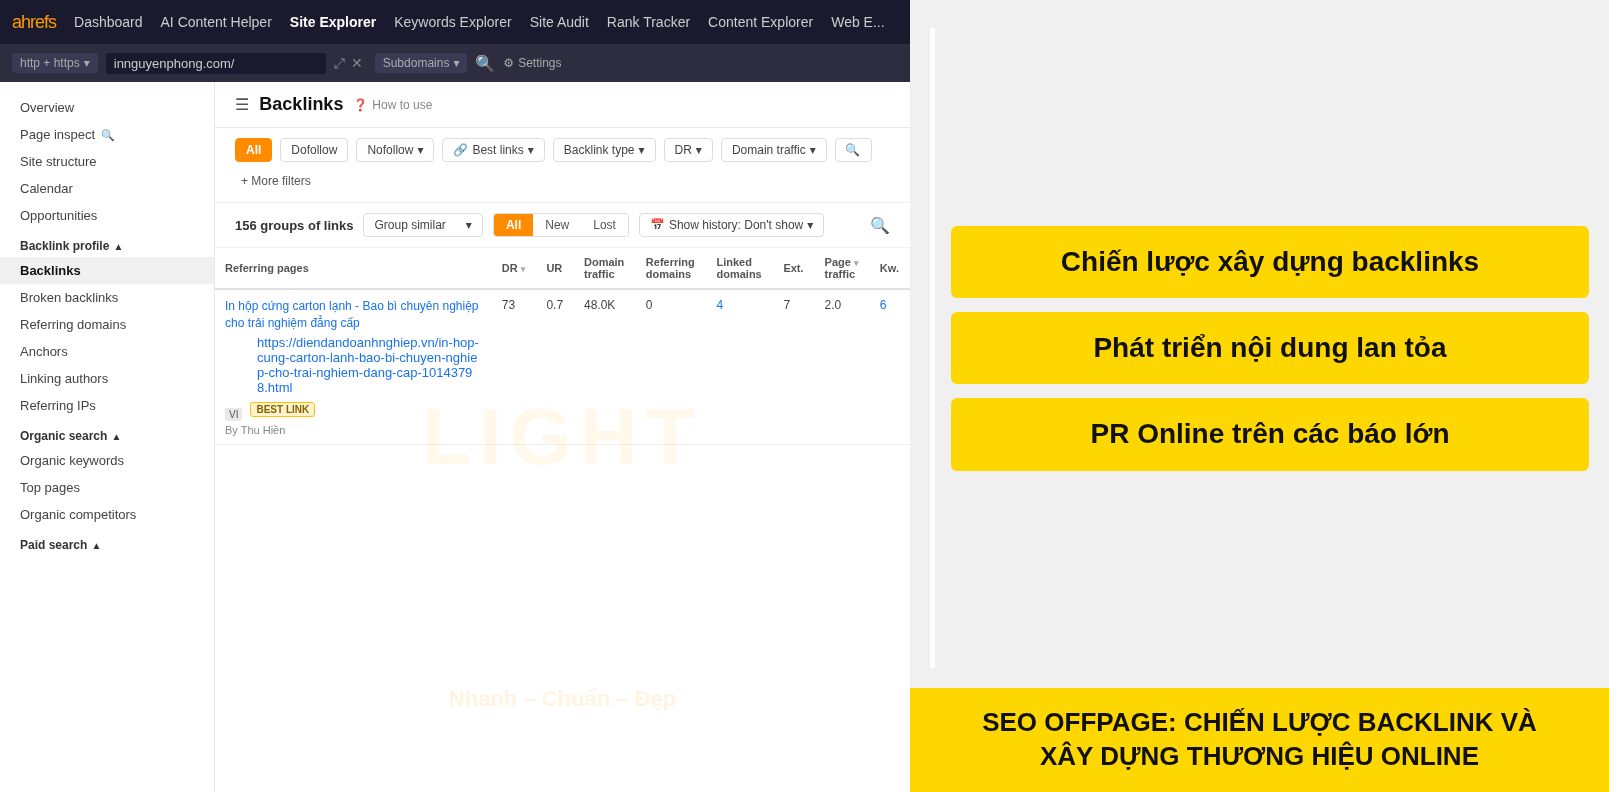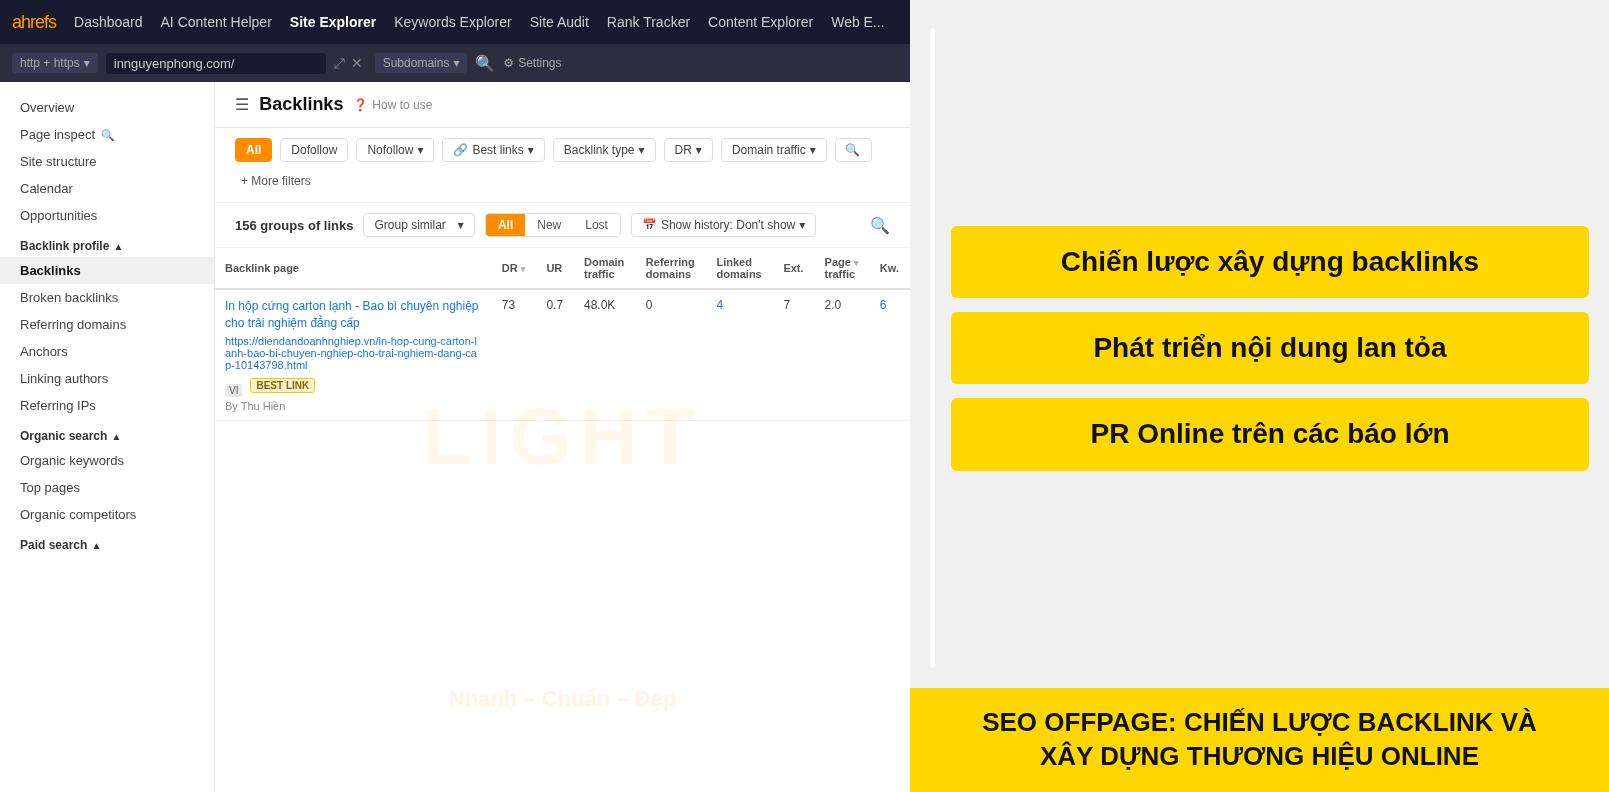--- a/index.html
+++ b/index.html
@@ -44,37 +44,37 @@
 
     
     .filters-bar { padding: 10px 20px; display: flex; align-items: center; gap: 8px; flex-wrap: wrap; border-bottom: 1px solid #f0f0f0; background: #fff; flex-shrink: 0; }
     .filter-btn { border: 1px solid #ddd; background: #fff; padding: 4px 10px; border-radius: 4px; font-size: 12px; cursor: pointer; display: flex; align-items: center; gap: 4px; color: #444; }
     .filter-btn.active-all { background: #ff8c00; color: #fff; border-color: #ff8c00; font-weight: 600; }
     .more-filters { color: #555; font-size: 12px; cursor: pointer; display: flex; align-items: center; gap: 4px; padding: 4px 6px; }
 
     
     .table-controls { padding: 10px 20px; display: flex; align-items: center; gap: 10px; background: #fff; flex-shrink: 0; border-bottom: 1px solid #f0f0f0; }
     .groups-count { font-size: 13px; font-weight: 600; color: #333; }
-    .group-similar-btn { border: 1px solid #ddd; background: #fff; padding: 4px 10px; border-radius: 4px; font-size: 12px; cursor: pointer; display: flex; align-items: center; gap: 12px; color: #444; }
+    .group-similar-btn { border: 1px solid #ddd; background: #fff; padding: 4px 10px; border-radius: 4px; font-size: 12px; cursor: pointer; display: flex; align-items: center; gap: 20px; color: #444; }
     .tab-group { display: flex; border: 1px solid #ddd; border-radius: 4px; overflow: hidden; }
     .tab-btn { padding: 4px 12px; font-size: 12px; cursor: pointer; background: #fff; border: none; color: #555; }
     .tab-btn.active { background: #ff8c00; color: #fff; font-weight: 600; }
     .history-btn { border: 1px solid #ddd; background: #fff; padding: 4px 10px; border-radius: 4px; font-size: 12px; cursor: pointer; display: flex; align-items: center; gap: 4px; color: #444; }
     .search-icon-btn { background: none; border: none; cursor: pointer; color: #666; font-size: 16px; margin-left: auto; }
 
     
     .table-wrapper { overflow-x: auto; flex: 1; background: #fff; }
     table { width: 100%; border-collapse: collapse; font-size: 12px; }
     thead tr { border-bottom: 2px solid #e0e0e0; }
     thead th { padding: 8px 10px; text-align: left; color: #555; font-weight: 600; font-size: 11px; white-space: nowrap; }
     tbody tr { border-bottom: 1px solid #f0f0f0; }
     tbody td { padding: 8px 10px; vertical-align: top; color: #444; }
     .referring-page-cell { max-width: 270px; }
     .link-text { color: #1a73e8; font-size: 12px; line-height: 1.4; }
-    .link-url { color: #1a73e8; font-size: 11px; word-break: break-all; margin-top: 3px; }
+    .link-url { color: #1a73e8; font-size: 13px; word-break: break-all; margin-top: 3px; margin-left: 32px; }
     .badge-vi { background: #e8e8e8; color: #555; font-size: 10px; padding: 1px 4px; border-radius: 2px; margin-right: 4px; margin-top: 9px; }
     .badge-best { background: #fff3cd; color: #856404; border: 1px solid #ffc107; font-size: 10px; padding: 1px 5px; border-radius: 3px; font-weight: 600; }
     .author-text { color: #888; font-size: 11px; margin-top: 3px; }
     .link-blue { color: #1a73e8; }
     .sort-icon { font-size: 9px; color: #aaa; }
     .watermark { position: absolute; top: 50%; left: 50%; transform: translate(-50%, -50%); font-size: 80px; font-weight: 900; color: rgba(255,165,0,0.08); pointer-events: none; z-index: 1; user-select: none; letter-spacing: 8px; }
     .watermark-sub { position: absolute; bottom: 80px; left: 50%; transform: translateX(-50%); font-size: 22px; font-weight: 900; color: rgba(255,165,0,0.12); pointer-events: none; z-index: 1; user-select: none; white-space: nowrap; }
 
     
     .outer-wrapper { display: flex; width: 1609px; height: 792px; }
@@ -251,21 +251,21 @@
         </div>
 
         <div class="table-wrapper">
 
           <div class="watermark">LIGHT</div>
           <div class="watermark-sub">Nhanh – Chuẩn – Đẹp</div>
 
           <table>
             <thead>
               <tr>
-                <th>Backlink page</th>
+                <th>Referring pages</th>
                 <th>DR <span class="sort-icon">▾</span></th>
                 <th>UR</th>
                 <th>Domain<br>traffic</th>
                 <th>Referring<br>domains</th>
                 <th>Linked<br>domains</th>
                 <th>Ext.</th>
                 <th>Page <span class="sort-icon">▾</span><br>traffic</th>
                 <th>Kw.</th>
               </tr>
             </thead>

